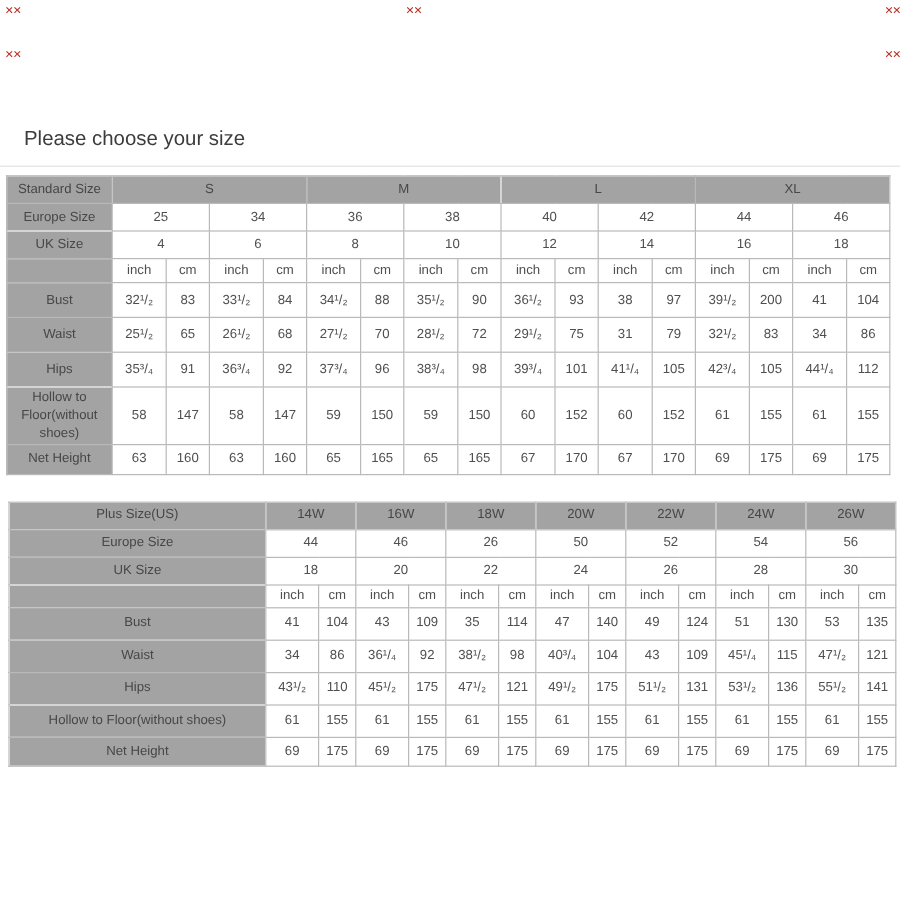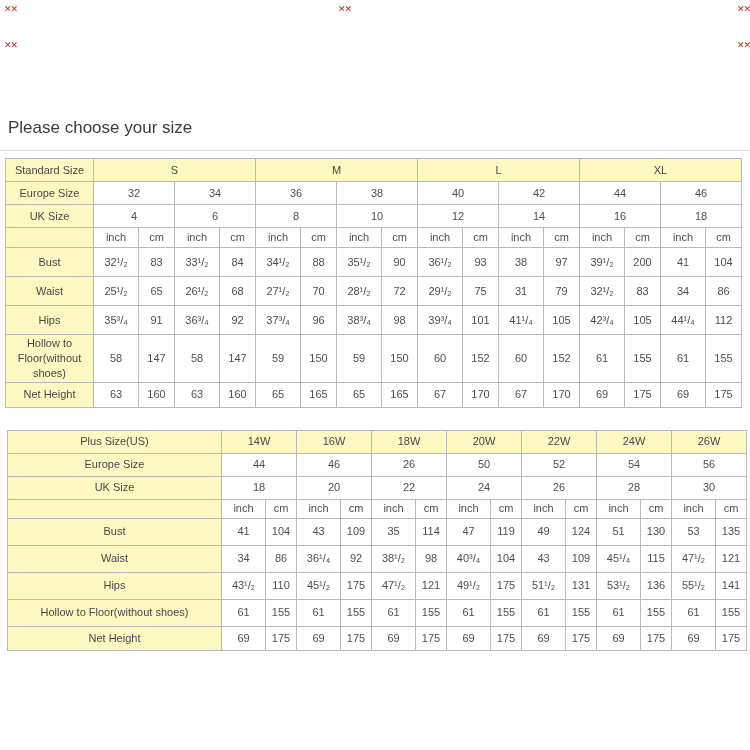--- a/index.html
+++ b/index.html
@@ -18,22 +18,22 @@
     letter-spacing: -1px;
     font-weight: 700;
   }
   .m1 { left: 4px;   top: 4px;  }
   .m2 { left: 338px; top: 4px;  }
   .m3 { left: 737px; top: 4px;  }
   .m4 { left: 4px;   top: 40px; }
   .m5 { left: 737px; top: 40px; }
 
   .page-title {
-    margin: 0;
-    padding: 118px 0 0 8px;
+    margin: 12px;
+    padding: 94px 0 0 8px;
     font-size: 17px;
     font-weight: 400;
     color: #3c3c3c;
   }
   .title-rule {
     border: none;
     border-top: 1px solid #e2e2e2;
     margin: 12px 0 0 0;
   }
 
@@ -49,21 +49,21 @@
     font-size: 11px;
     font-weight: 400;
     text-align: center;
     vertical-align: middle;
     padding: 1px 2px;
     color: #4f4f4f;
     background: #ffffff;
     line-height: 1.35;
     overflow: hidden;
   }
-  table.sz .hd { background: #fef9c3; color: #474747; }
+  table.sz .hd { background: #a3a3a3; color: #474747; }
   .t1 .rh td, .t1 .rh th { height: 20px; }
   .t1 .ru td, .t1 .ru th { height: 17px; }
   .t1 .rm td, .t1 .rm th { height: 26px; }
   .t1 .rn td, .t1 .rn th { height: 22px; }
   .t2 .rh td, .t2 .rh th { height: 20px; }
   .t2 .ru td, .t2 .ru th { height: 16px; }
   .t2 .rm td, .t2 .rm th { height: 24px; }
   .t2 .rn td, .t2 .rn th { height: 21px; }
 </style>
 </head>
@@ -102,21 +102,21 @@
       <tbody>
         <tr class="rh">
           <th class="hd">Standard Size</th>
           <td colspan="4" class="hd">S</td>
           <td colspan="4" class="hd">M</td>
           <td colspan="4" class="hd">L</td>
           <td colspan="4" class="hd">XL</td>
         </tr>
         <tr class="rh">
           <th class="hd">Europe Size</th>
-          <td colspan="2">32</td>
+          <td colspan="2">25</td>
           <td colspan="2">34</td>
           <td colspan="2">36</td>
           <td colspan="2">38</td>
           <td colspan="2">40</td>
           <td colspan="2">42</td>
           <td colspan="2">44</td>
           <td colspan="2">46</td>
         </tr>
         <tr class="rh">
           <th class="hd">UK Size</th>
@@ -315,21 +315,21 @@
         </tr>
         <tr class="rm">
           <th class="hd">Bust</th>
           <td>41</td>
           <td>104</td>
           <td>43</td>
           <td>109</td>
           <td>35</td>
           <td>114</td>
           <td>47</td>
-          <td>119</td>
+          <td>140</td>
           <td>49</td>
           <td>124</td>
           <td>51</td>
           <td>130</td>
           <td>53</td>
           <td>135</td>
         </tr>
         <tr class="rm">
           <th class="hd">Waist</th>
           <td>34</td>

